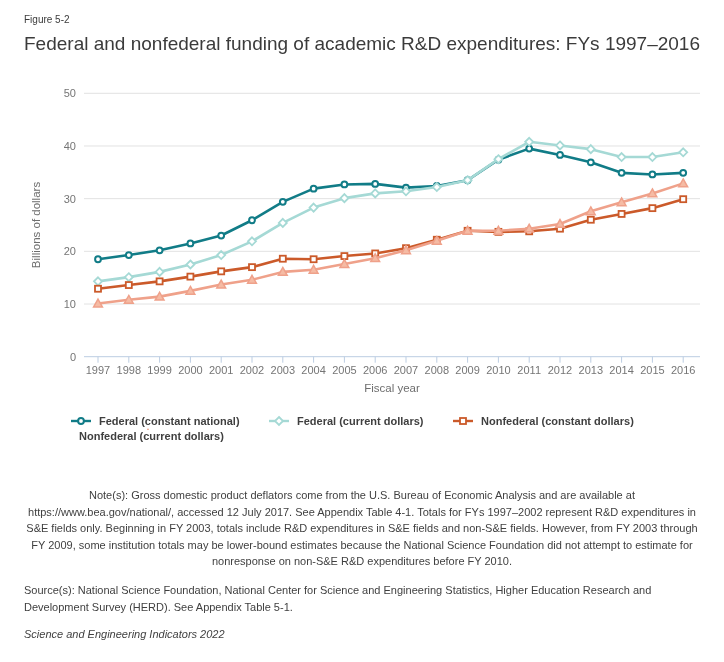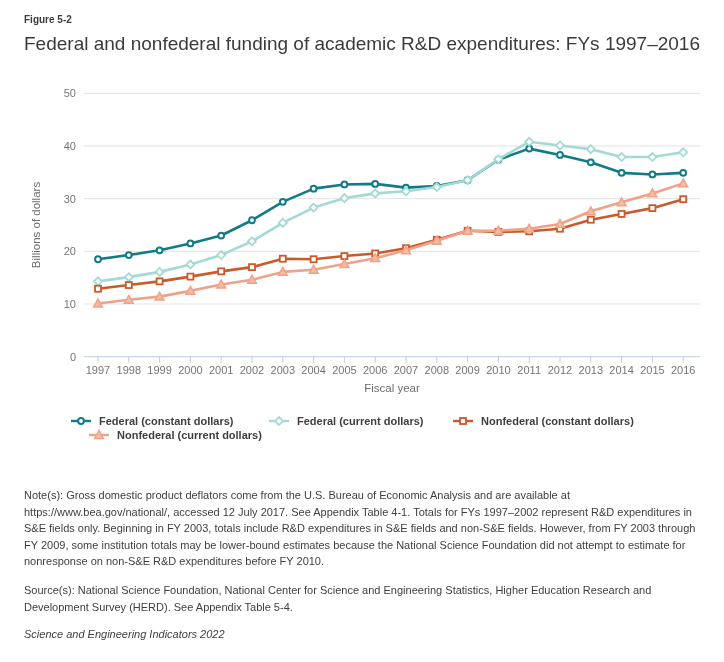--- a/index.html
+++ b/index.html
@@ -1,27 +1,27 @@
 <!DOCTYPE html>
 <html><head>
 <meta charset="utf-8">
 <style>
   html,body{margin:0;padding:0;background:#fff;}
   .page{
     position:relative;width:724px;height:662px;background:#ffffff;overflow:hidden;
     font-family:"Liberation Sans",sans-serif;color:#3f3f3f;
   }
-  .figure-label{position:absolute;left:24px;top:14px;font-size:10px;color:#3b3b3b;font-weight:bold;}
+  .figure-label{position:absolute;left:24px;top:14px;font-size:10px;color:#3b3b3b;}
   .chart-title{position:absolute;left:24px;top:33px;font-size:19px;color:#3b3b3b;}
   .chart-svg{position:absolute;left:0;top:80px;}
   svg text{font-family:"Liberation Sans",sans-serif;}
   .legend{position:absolute;left:0;top:414px;width:724px;height:42px;}
   .legend-item{position:absolute;height:14px;display:flex;align-items:center;}
   .legend-item .lbl{font-size:11px;font-weight:bold;color:#3f3f3f;margin-left:7px;white-space:nowrap;}
-  .note-block{position:absolute;left:24px;top:476px;width:676px;font-size:11px;line-height:16.6px;color:#3f3f3f;}
+  .note-block{position:absolute;left:24px;top:476px;width:676px;font-size:11px;line-height:16.6px;color:#3f3f3f;text-align:center;}
   .source-block{position:absolute;left:24px;top:571px;width:676px;font-size:11px;line-height:16.8px;color:#3f3f3f;}
   .footer-line{position:absolute;left:24px;top:617px;width:676px;font-size:11px;font-style:italic;color:#3f3f3f;}
 </style>
 </head>
 <body>
 
 <div class="page">
 
   <div class="figure-label">Figure 5-2</div>
   <div class="chart-title">Federal and nonfederal funding of academic R&amp;D expenditures: FYs 1997–2016</div>
@@ -180,48 +180,48 @@
     </svg>
 
   <div class="legend" id="legend">
       <div class="legend-item" style="left: 70px; top: 0px;">
         <svg width="22" height="12">
           <line x1="1" y1="6" x2="21" y2="6" stroke="#117c87" stroke-width="2.4"></line>
           <g>
             <circle cx="11" cy="6" r="2.9" fill="#fff" stroke="#117c87" stroke-width="2"></circle>
           </g>
         </svg>
-        <span class="lbl">Federal (constant dollars)</span>
+        <span class="lbl">Federal (constant national)</span>
       </div>
       <div class="legend-item" style="left: 268px; top: 0px; justify-content: space-between;">
         <svg width="22" height="12">
           <line x1="1" y1="6" x2="21" y2="6" stroke="#a5d9d5" stroke-width="2.4"></line>
           <g>
             <path d="M 11 2 L 15 6 L 11 10 L 7 6 Z" fill="#fff" stroke="#a5d9d5" stroke-width="1.8"></path>
           </g>
         </svg>
         <span class="lbl">Federal (current dollars)</span>
       </div>
       <div class="legend-item" style="left: 452px; top: 0px; text-align: center;">
         <svg width="22" height="12">
           <line x1="1" y1="6" x2="21" y2="6" stroke="#cb5a2a" stroke-width="2.4"></line>
           <g>
             <rect x="8" y="3" width="6" height="6" fill="#fff" stroke="#cb5a2a" stroke-width="1.8"></rect>
           </g>
         </svg>
         <span class="lbl">Nonfederal (constant dollars)</span>
       </div>
-      <div class="legend-item" style="left: 88px; top: 14px;">
+      <div class="legend-item" style="left: 72px; top: 14px; flex-direction: column;">
         <svg width="22" height="12">
           <line x1="1" y1="6" x2="21" y2="6" stroke="#efa18a" stroke-width="2.4"></line>
           <g>
             <path d="M 11 1.6 L 15.4 9.4 L 6.6 9.4 Z" fill="#f5bba4" stroke="#efa18a" stroke-width="1.5"></path>
           </g>
         </svg>
         <span class="lbl">Nonfederal (current dollars)</span>
       </div>
     </div>
 
   <p class="note-block">Note(s): Gross domestic product deflators come from the U.S. Bureau of Economic Analysis and are available at https://www.bea.gov/national/, accessed 12 July 2017. See Appendix Table 4-1. Totals for FYs 1997–2002 represent R&amp;D expenditures in S&amp;E fields only. Beginning in FY 2003, totals include R&amp;D expenditures in S&amp;E fields and non-S&amp;E fields. However, from FY 2003 through FY 2009, some institution totals may be lower-bound estimates because the National Science Foundation did not attempt to estimate for nonresponse on non-S&amp;E R&amp;D expenditures before FY 2010.</p>
-  <p class="source-block">Source(s): National Science Foundation, National Center for Science and Engineering Statistics, Higher Education Research and Development Survey (HERD). See Appendix Table 5-4.</p>
+  <p class="source-block">Source(s): National Science Foundation, National Center for Science and Engineering Statistics, Higher Education Research and Development Survey (HERD). See Appendix Table 5-1.</p>
   <p class="footer-line">Science and Engineering Indicators 2022</p>
 
 </div>
 
 </body></html>

